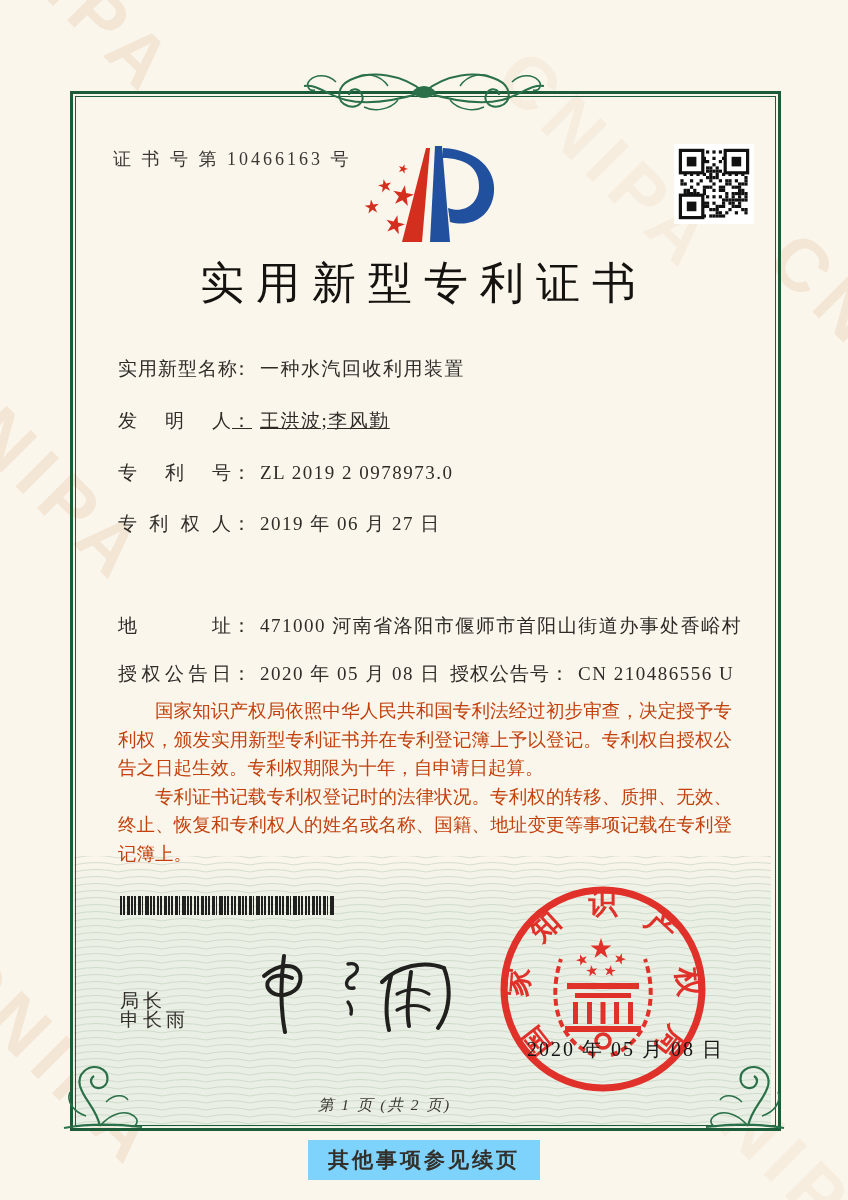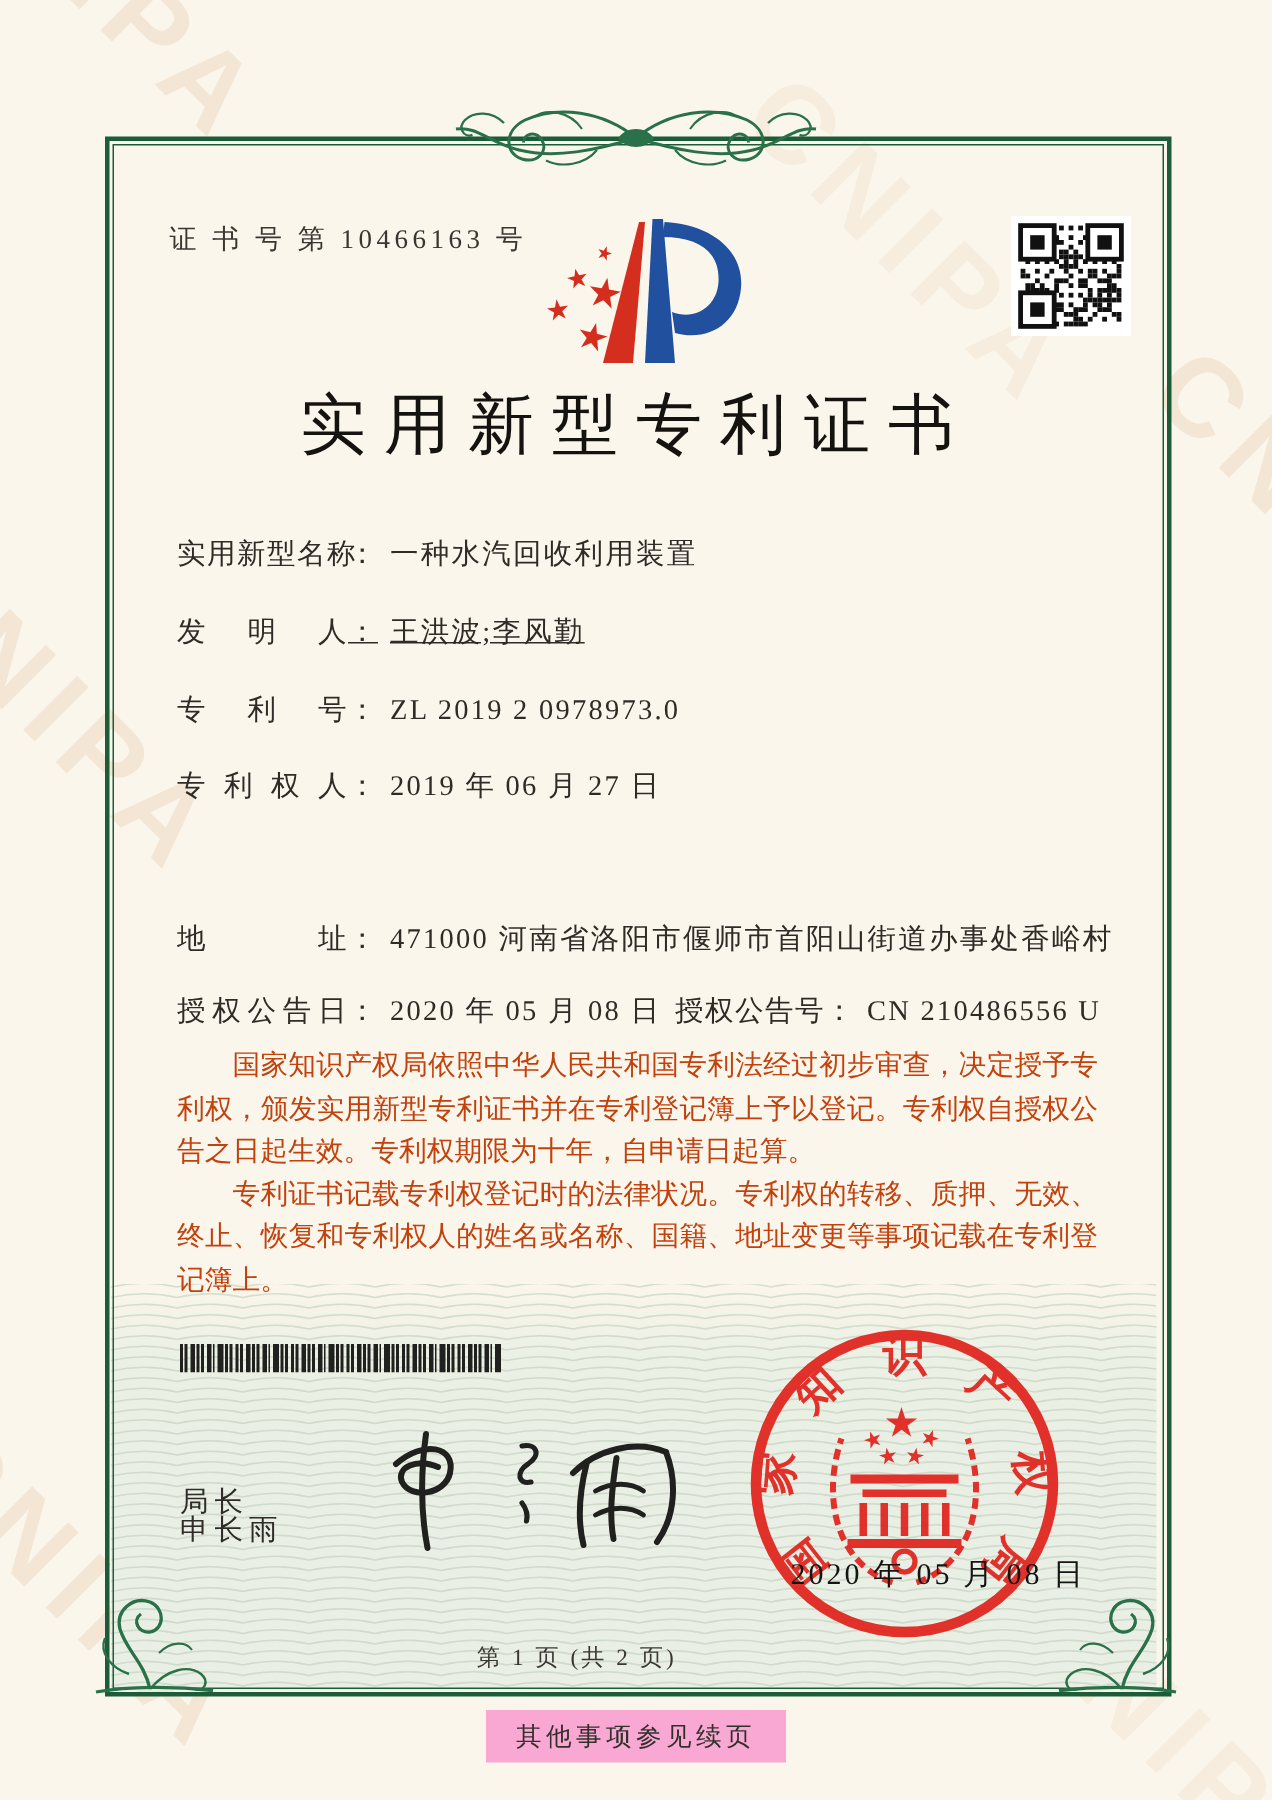--- a/index.html
+++ b/index.html
@@ -33,24 +33,24 @@
   .fvalue{letter-spacing:1.5px;}
 
   #body-text{position:absolute;left:118px;top:697px;width:614px;font-size:18.5px;
              line-height:28.5px;text-align:justify;color:#c2410c;}
   #body-text p{margin:0;text-indent:2em;}
 
   #issuer-role{left:120px;top:971px;font-size:19px;letter-spacing:4px;margin-top:17px;}
   #issuer-name{left:120px;top:1007px;font-size:19px;letter-spacing:4px;}
 
   #seal-date{left:527px;top:1036px;font-size:20px;letter-spacing:2px;color:#141414;z-index:6;}
-  #page-info{left:0;top:1095px;width:769px;text-align:center;font-size:15.5px;letter-spacing:2px;color:#3a3733;}
+  #page-info{left:0;top:1095px;width:769px;text-align:center;font-size:15.5px;letter-spacing:2px;color:#3a3733;font-style:italic;}
   #cont-note{left:0;top:1140px;width:848px;text-align:center;}
-  #cont-note span{display:inline-block;background:#f9a8d4;padding:6px 20px;font-size:17px;
-                  letter-spacing:3px;color:#33302b;}
+  #cont-note span{display:inline-block;background:#7dd3fc;padding:6px 20px;font-size:21px;
+                  letter-spacing:3px;color:#33302b;font-weight:bold;}
 
   #qr-box{left:674px;top:144px;width:80px;height:80px;background:#fff;z-index:3;}
   #barcode{left:120px;top:896px;z-index:3;}
   #logo{left:340px;top:136px;z-index:2;}
   #signature{left:248px;top:942px;z-index:4;}
   #seal{left:497px;top:883px;z-index:5;}
   .green-orn{z-index:2;}
 </style>
 </head>
 <body>

